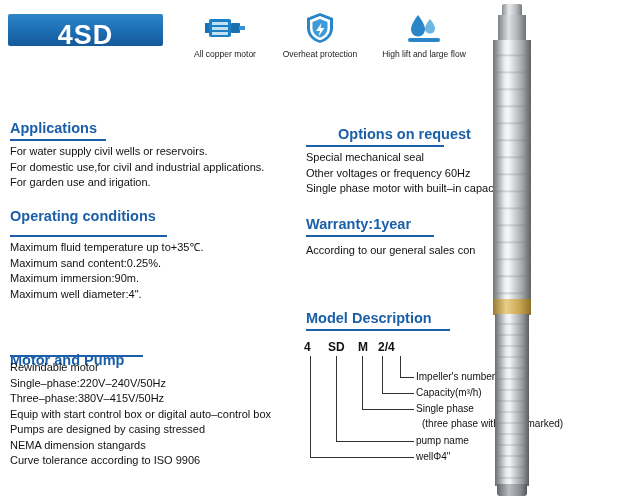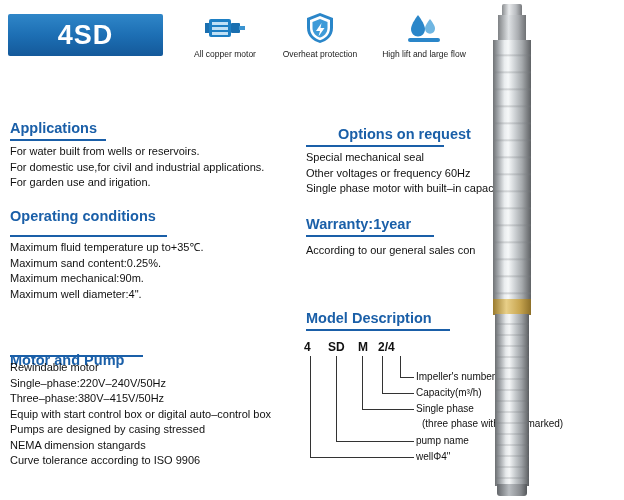--- a/index.html
+++ b/index.html
@@ -25,21 +25,21 @@
   .header {
     position: absolute;
     left: 0; top: 0;
     width: 624px;
     height: 78px;
   }
   .title-badge {
     position: absolute;
     left: 8px; top: 14px;
     width: 155px;
-    height: 42px;
+    height: 32px;
     background: linear-gradient(to bottom, #2f86c8 0%, #1d6fb4 50%, #14599a 100%);
     border-radius: 2px;
   }
   .title-badge .title-text {
     display: block;
     color: #ffffff;
     font-size: 27px;
     font-weight: bold;
     letter-spacing: 1px;
     text-align: center;
@@ -253,31 +253,31 @@
           <rect x="6" y="28" width="32" height="4" rx="2" fill="#2a86c9"></rect>
         </svg>
       </span>
       <span class="flabel">High lift and large flow</span>
     </div>
   </div>
 
   <div class="sec-head" id="h-applications">Applications</div>
   <div class="sec-underline" id="u-applications"></div>
   <div class="sec-body" id="b-applications">
-    <div>For water built from wells or reservoirs.</div>
+    <div>For water supply civil wells or reservoirs.</div>
     <div>For domestic use,for civil and industrial applications.</div>
     <div>For garden use and irigation.</div>
   </div>
 
   <div class="sec-head" id="h-operating">Operating conditions</div>
   <div class="sec-underline" id="u-operating"></div>
   <div class="sec-body" id="b-operating">
     <div>Maximum fluid temperature up to+35℃.</div>
     <div>Maximum sand content:0.25%.</div>
-    <div>Maximum mechanical:90m.</div>
+    <div>Maximum immersion:90m.</div>
     <div>Maximum well diameter:4".</div>
   </div>
 
   <div class="sec-head" id="h-motorpump">Motor and Pump</div>
   <div class="sec-underline" id="u-motorpump"></div>
   <div class="sec-body" id="b-motorpump">
     <div>Rewindable motor</div>
     <div>Single–phase:220V–240V/50Hz</div>
     <div>Three–phase:380V–415V/50Hz</div>
     <div>Equip with start control box or digital auto–control box</div>

